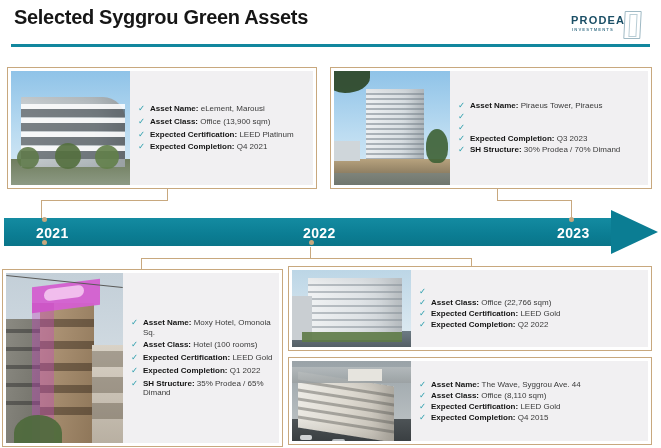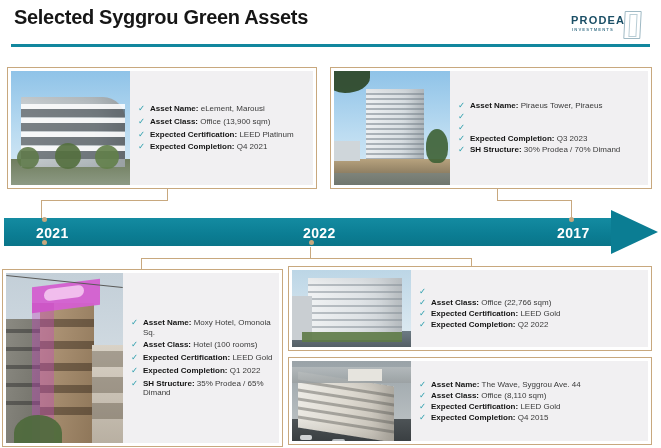--- a/index.html
+++ b/index.html
@@ -303,21 +303,21 @@
 <div class="conn v" style="left:497px; top:189px; height:12px;"></div>
 <div class="conn h" style="left:497px; top:200px; width:74px;"></div>
 <div class="conn v" style="left:571px; top:200px; height:18px;"></div>
 
 <div class="timeline">
   <div class="tl-bar"></div>
   <div class="tl-head"></div>
 
   <div class="tl-year" style="left:32px;">2021</div>
   <div class="tl-year" style="left:299px;">2022</div>
-  <div class="tl-year" style="left:553px;">2017</div>
+  <div class="tl-year" style="left:553px;">2023</div>
 
   <div class="tl-dot" style="left:38px; top:3px;"></div>
   <div class="tl-dot" style="left:38px; top:26px;"></div>
   <div class="tl-dot" style="left:305px; top:26px;"></div>
   <div class="tl-dot" style="left:565px; top:3px;"></div>
 </div>
 
 <div class="conn v" style="left:310px; top:247px; height:12px;"></div>
 <div class="conn h" style="left:141px; top:258px; width:170px;"></div>
 <div class="conn v" style="left:141px; top:258px; height:12px;"></div>

